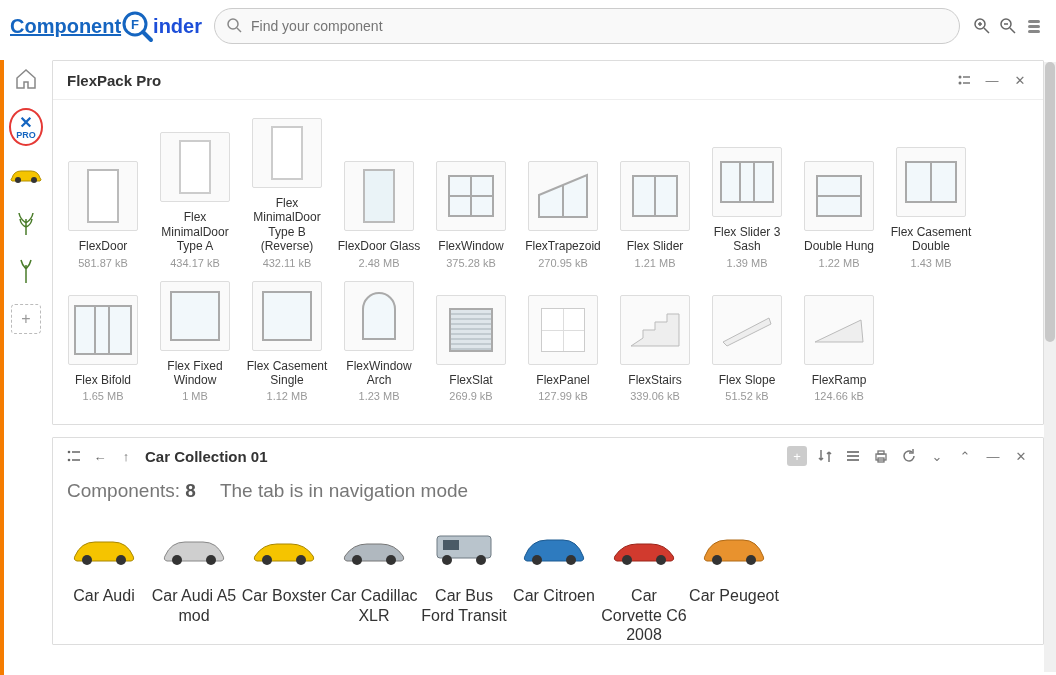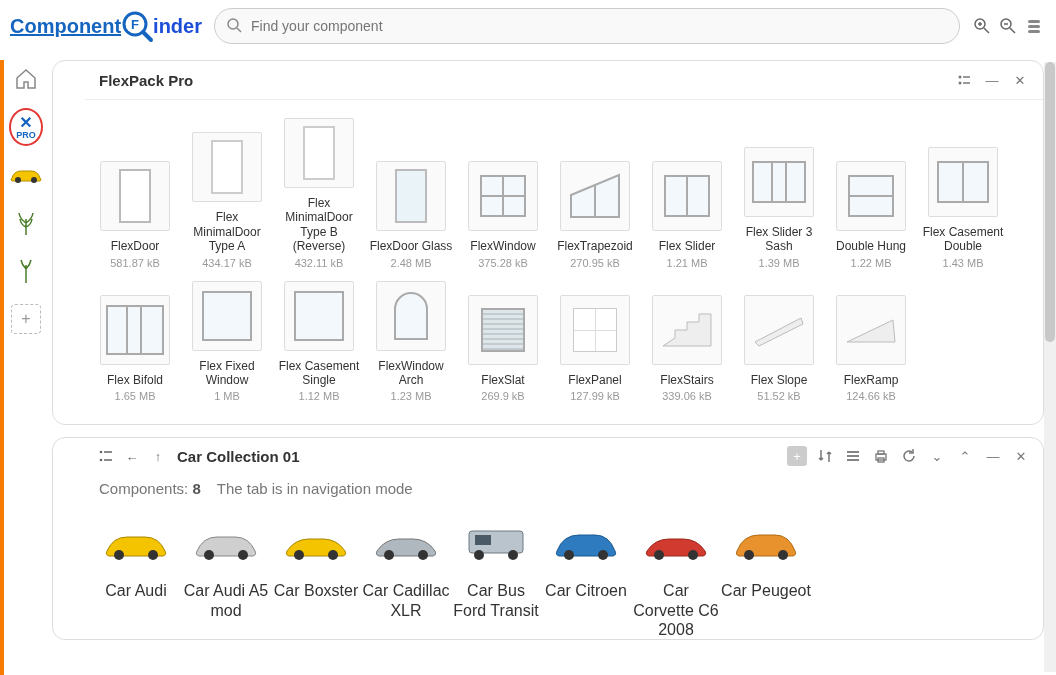--- a/index.html
+++ b/index.html
@@ -16,40 +16,40 @@
   .hdr-icons { display: flex; gap: 6px; color: #666; }
   .hdr-icons span { width: 20px; height: 20px; display: inline-flex; align-items: center; justify-content: center; cursor: pointer; }
 
   .sidebar { position: absolute; left: 6px; top: 62px; width: 40px; display: flex; flex-direction: column; align-items: center; gap: 14px; }
   .sidebar .sb-item { width: 34px; height: 34px; display: flex; align-items: center; justify-content: center; cursor: pointer; }
   .sb-circle { width: 38px; height: 38px; border: 2px solid #e53935; border-radius: 50%; display: flex; flex-direction: column; align-items: center; justify-content: center; font-weight: bold; font-size: 9px; color: #1565c0; line-height: 1; }
   .sb-circle .x { font-size: 16px; color: #1565c0; }
   .sb-add { width: 30px; height: 30px; border: 1px dashed #bbb; border-radius: 4px; display: flex; align-items: center; justify-content: center; color: #999; font-size: 16px; }
 
   .main { position: absolute; left: 52px; top: 60px; right: 12px; bottom: 0; overflow: hidden; }
-  .panel { border: 1px solid #ddd; border-radius: 13px; margin-bottom: 12px; background: #fff; padding-left: 32px; }
+  .panel { border: 1px solid #ddd; border-radius: 1px; margin-bottom: 12px; background: #fff; }
   .panel-hdr { display: flex; align-items: center; padding: 10px 14px; border-bottom: 1px solid #eee; }
   .panel-hdr .title { font-weight: bold; font-size: 15px; flex: 1; }
   .panel-hdr .tools { display: flex; gap: 10px; color: #777; }
   .panel-hdr .tools span { cursor: pointer; width: 18px; height: 18px; display: inline-flex; align-items: center; justify-content: center; }
 
   .grid { display: flex; flex-wrap: wrap; padding: 14px 6px 18px 6px; gap: 4px; align-items: flex-end; }
   .card { width: 88px; display: flex; flex-direction: column; align-items: center; text-align: center; padding: 4px 2px; }
   .thumb { width: 70px; height: 70px; border: 1px solid #ddd; border-radius: 2px; background: #fafafa; margin-bottom: 8px; display: flex; align-items: center; justify-content: center; position: relative; }
   .cname { font-size: 12px; color: #333; line-height: 1.2; margin-bottom: 3px; min-height: 14px; }
   .csize { font-size: 11px; color: #999; }
 
   .panel2-hdr { display: flex; align-items: center; padding: 8px 12px; gap: 10px; }
   .panel2-hdr .nav-icons { display: flex; gap: 8px; color: #666; }
   .panel2-hdr .nav-icons span { cursor: pointer; width: 18px; height: 18px; display:inline-flex; align-items:center; justify-content:center;}
   .panel2-hdr .title2 { font-weight: bold; font-size: 15px; flex: 1; }
   .panel2-hdr .rtools { display: flex; gap: 8px; color: #777; align-items: center; }
   .panel2-hdr .rtools span { cursor: pointer; width: 20px; height: 20px; display: inline-flex; align-items: center; justify-content: center; }
   .addbox { width: 22px; height: 22px; background: #ccc; border-radius: 3px; color: #fff; }
-  .subhdr { padding: 6px 14px 10px 14px; font-size: 15px; color: #777; display: flex; gap: 16px; }
+  .subhdr { padding: 6px 14px 10px 14px; font-size: 19px; color: #777; display: flex; gap: 24px; }
   .subhdr b { color: #555; }
 
   .grid2 { display: flex; padding: 8px 6px 0 6px; }
   .card2 { width: 90px; text-align: center; }
   .thumb2 { width: 74px; height: 56px; margin: 0 auto 10px auto; display: flex; align-items: center; justify-content: center; }
   .cname2 { font-size: 16px; color: #333; line-height: 1.2; }
 
   .scrollbar { position: absolute; right: 0; top: 62px; width: 12px; height: 610px; background: #f0f0f0; }
   .scrollthumb { position: absolute; right: 1px; top: 0; width: 10px; height: 280px; background: #c8c8c8; border-radius: 5px; }
 

